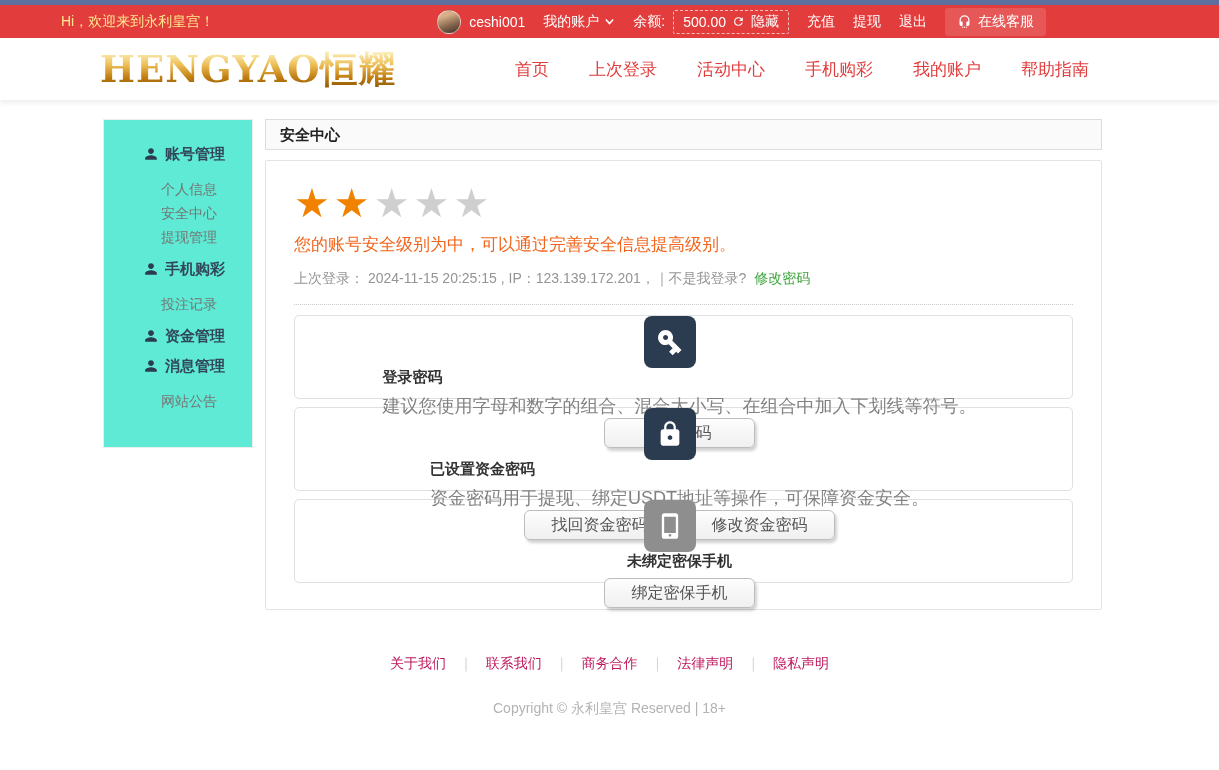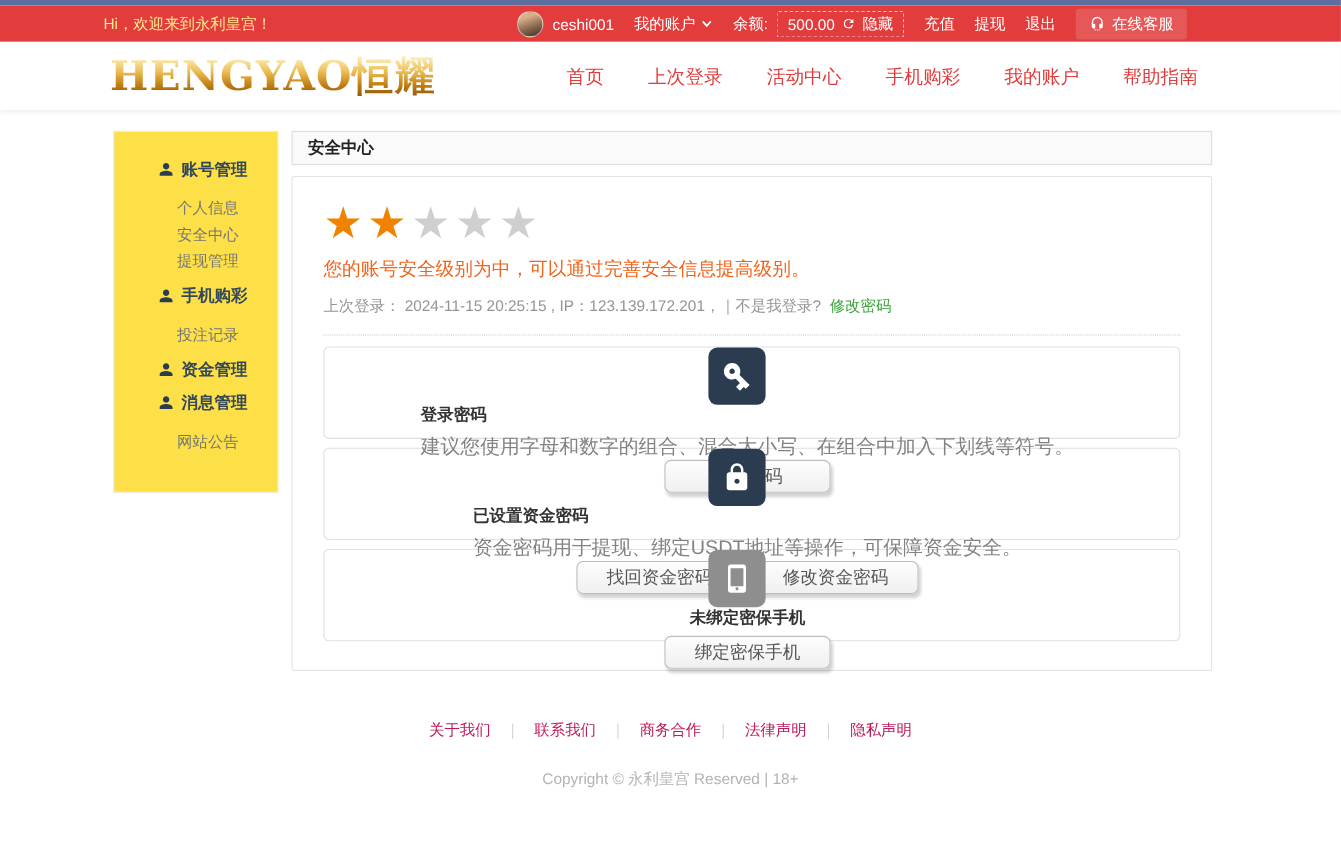--- a/index.html
+++ b/index.html
@@ -8,21 +8,21 @@
     background: #fff; overflow: hidden; position: relative;
     font-family: "Liberation Sans", sans-serif;
     -webkit-font-smoothing: antialiased;
   }
   a { text-decoration: none; cursor: pointer; }
 
   
   .topstrip { height: 5px; background: #5c6f9f; }
   .topbar { height: 33px; background: #e23c3c; }
   .topbar-inner {
-    width: 1013px; margin-left: 94px; height: 100%;
+    width: 1013px; margin-left: 61px; height: 100%;
     display: flex; align-items: center; justify-content: space-between;
     color: #fff; font-size: 14px;
   }
   .welcome { color: #ffe98f; }
   .topbar-right { display: flex; align-items: center; gap: 18px; padding-right: 28px; }
   .avatar {
     width: 24px; height: 24px; border-radius: 50%;
     background: linear-gradient(160deg, #d7b08a 25%, #8a6a50 60%, #46332a 95%);
     border: 1px solid rgba(255,255,255,.5);
     display: inline-block; flex: 0 0 auto;
@@ -63,21 +63,21 @@
   .mainnav a { color: #e13c3c; font-size: 17px; white-space: nowrap; }
 
   
   .content {
     width: 1013px; margin-left: 103px; margin-top: 19px;
     display: flex; align-items: flex-start;
   }
 
   
   .sidebar {
-    width: 150px; background: #fde047; border: 1px solid #ececec;
+    width: 150px; background: #5eead4; border: 1px solid #ececec;
     padding: 16px 0 26px;
   }
   .side-group-title {
     display: flex; align-items: center; gap: 7px;
     padding-left: 40px; height: 24px; margin-top: 6px;
     color: #33475b; font-size: 15px; font-weight: bold; cursor: pointer;
   }
   .side-items { margin: 11px 0 8px; }
   .side-item {
     padding-left: 57px; height: 24px; line-height: 24px;

